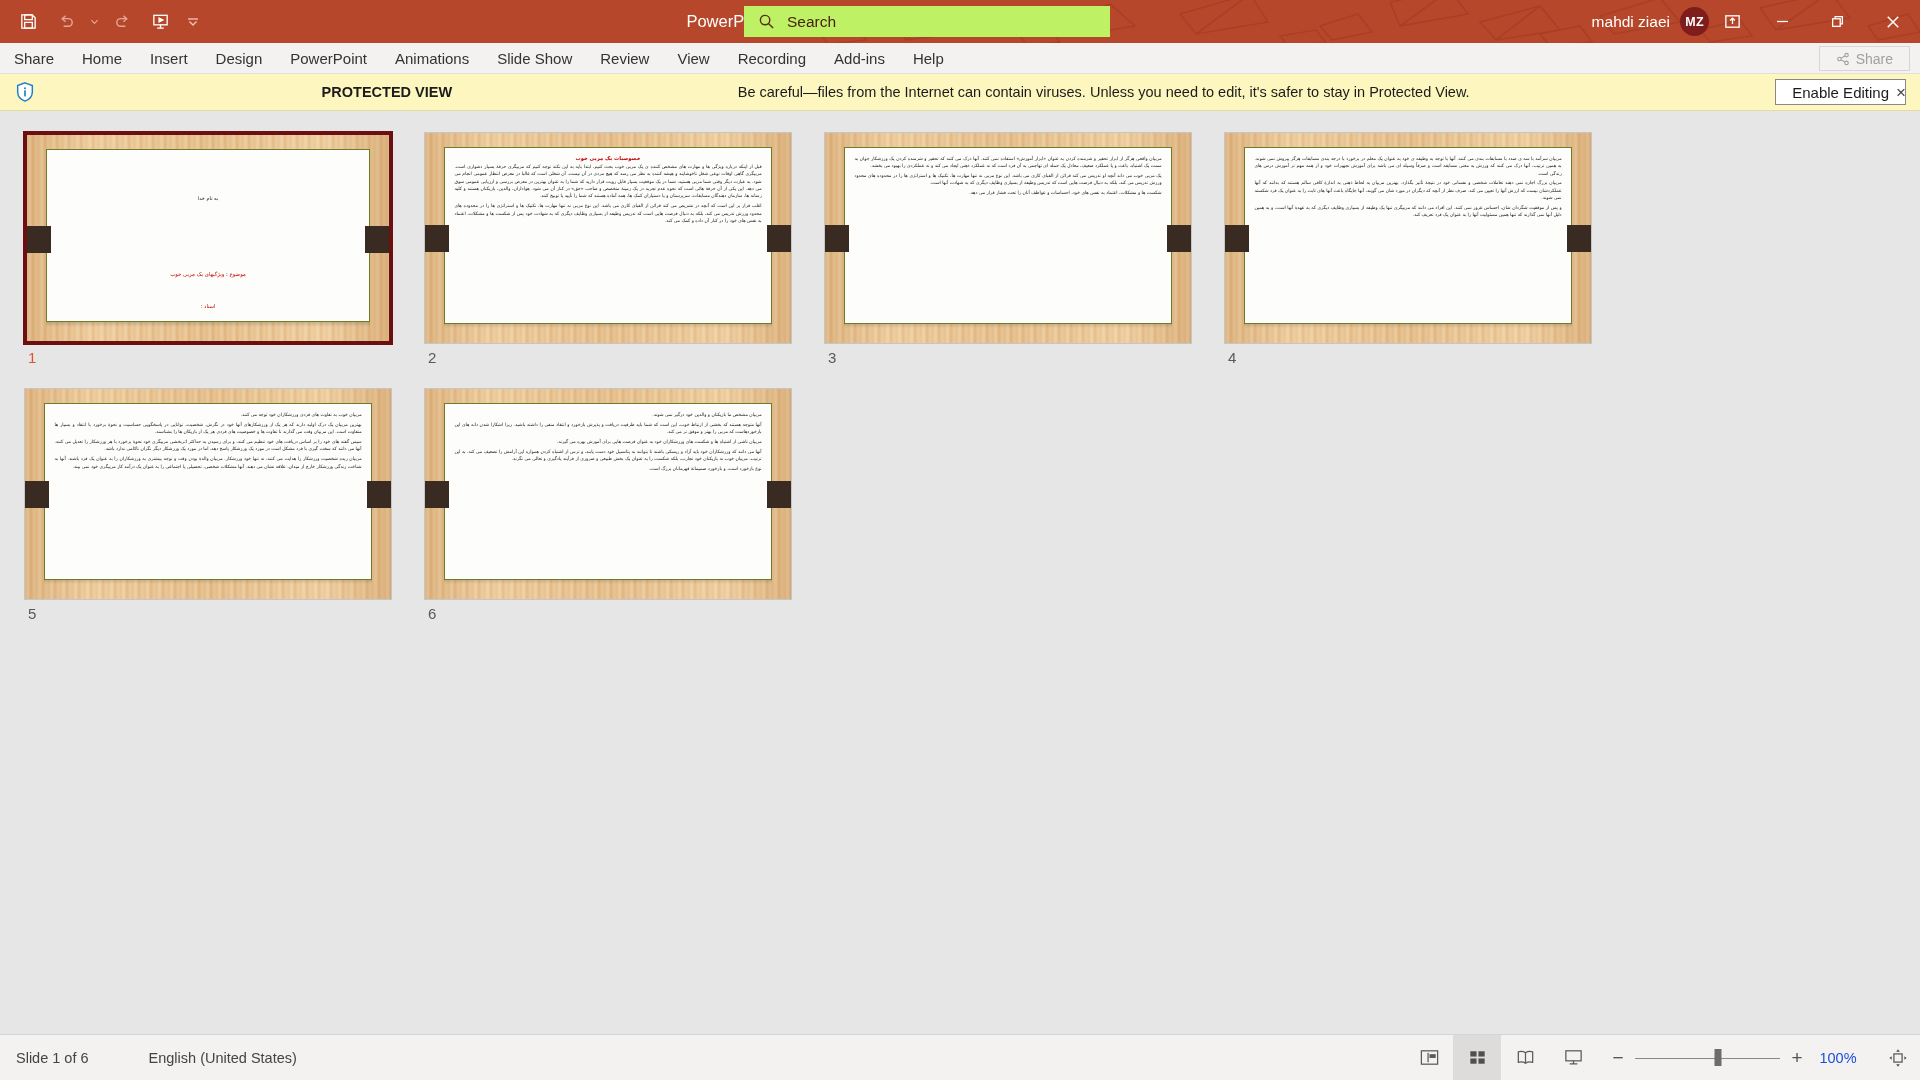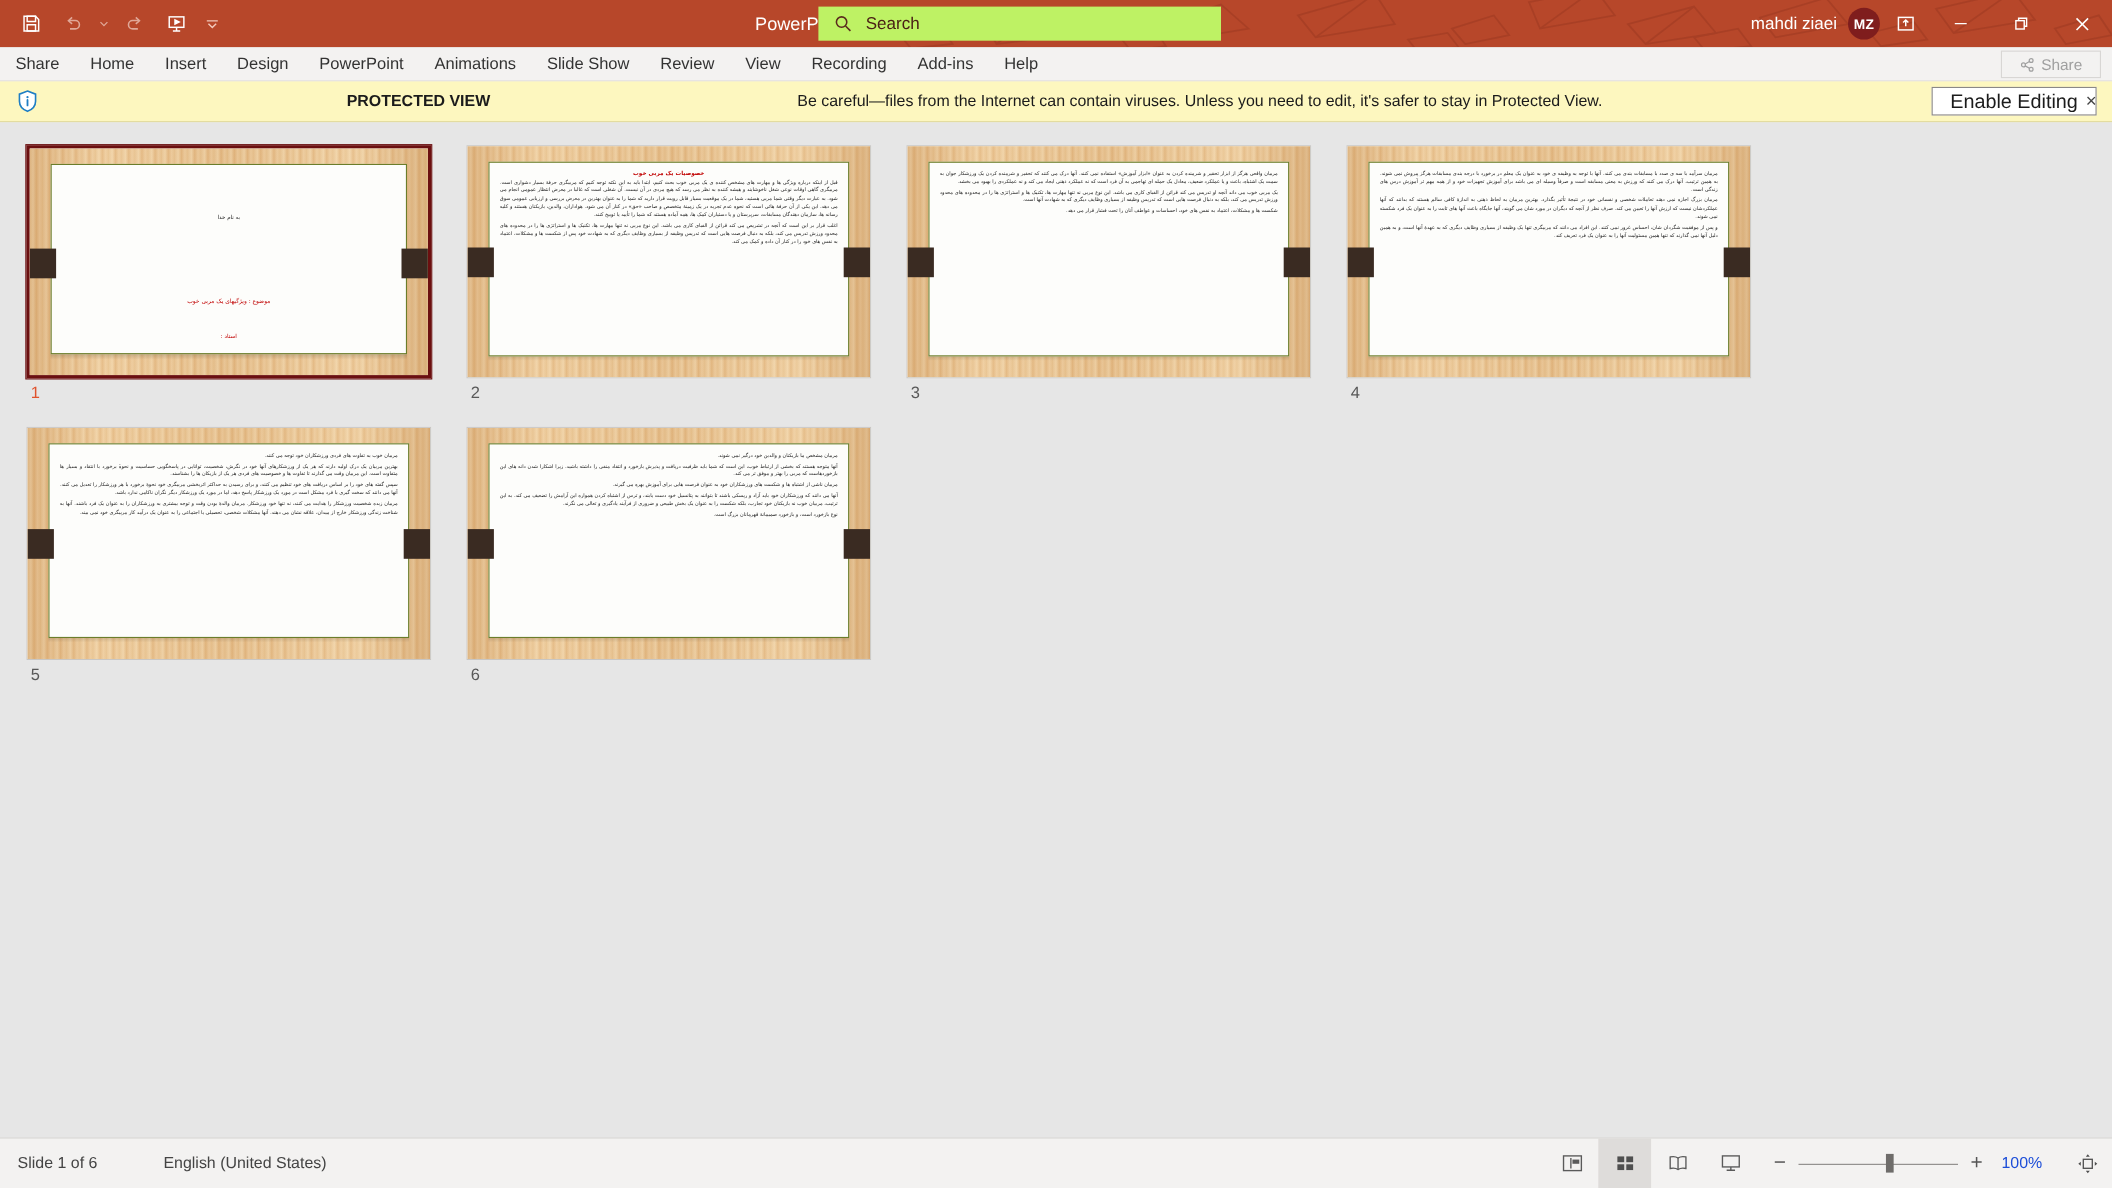--- a/index.html
+++ b/index.html
@@ -120,21 +120,21 @@
     justify-content: space-between;
   }
   #pvbar .pv-label { font-size: 14.5px; font-weight: bold; color: #1b1b1b; }
   #pvbar .pv-msg { font-size: 14.5px; color: #1b1b1b; }
   #enable-editing {
     margin-left: 20px;
     height: 26px;
     padding: 0 16px;
     background: #fff;
     border: 1px solid #8a8886;
-    font-size: 18px;
+    font-size: 15px;
     color: #1b1b1b;
     display: flex; align-items: center;
   }
   #pv-close {
     position: absolute; right: 14px; top: 50%;
     transform: translateY(-50%);
     font-size: 17px; color: #444; line-height: 1;
   }
 
   

